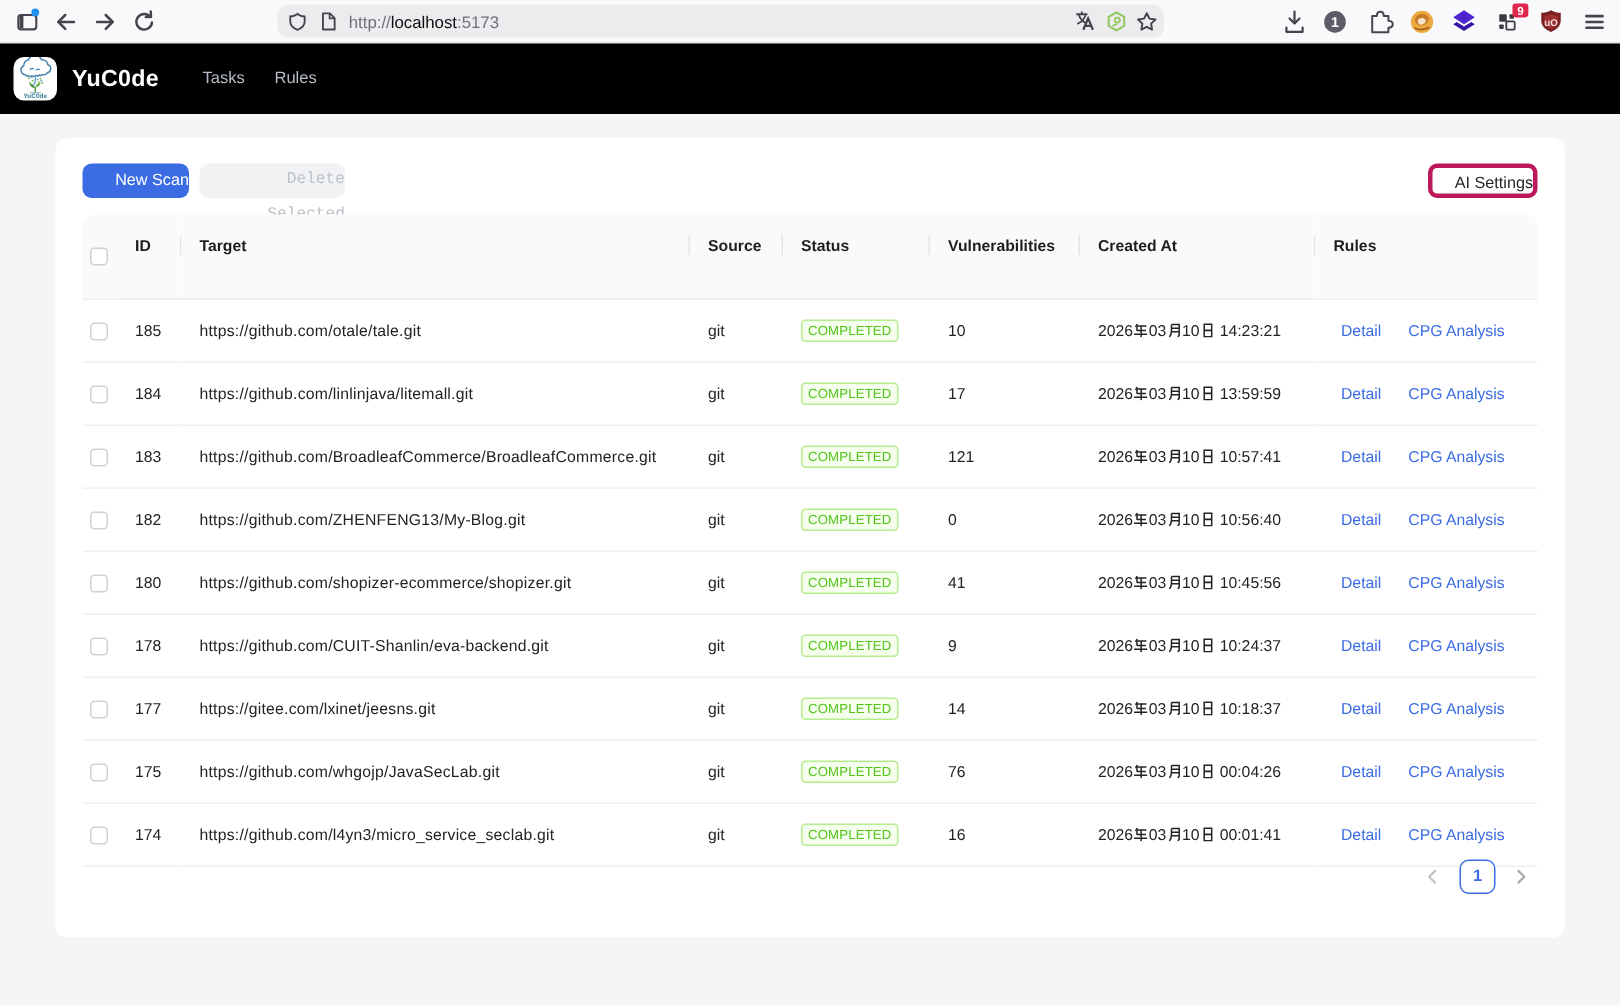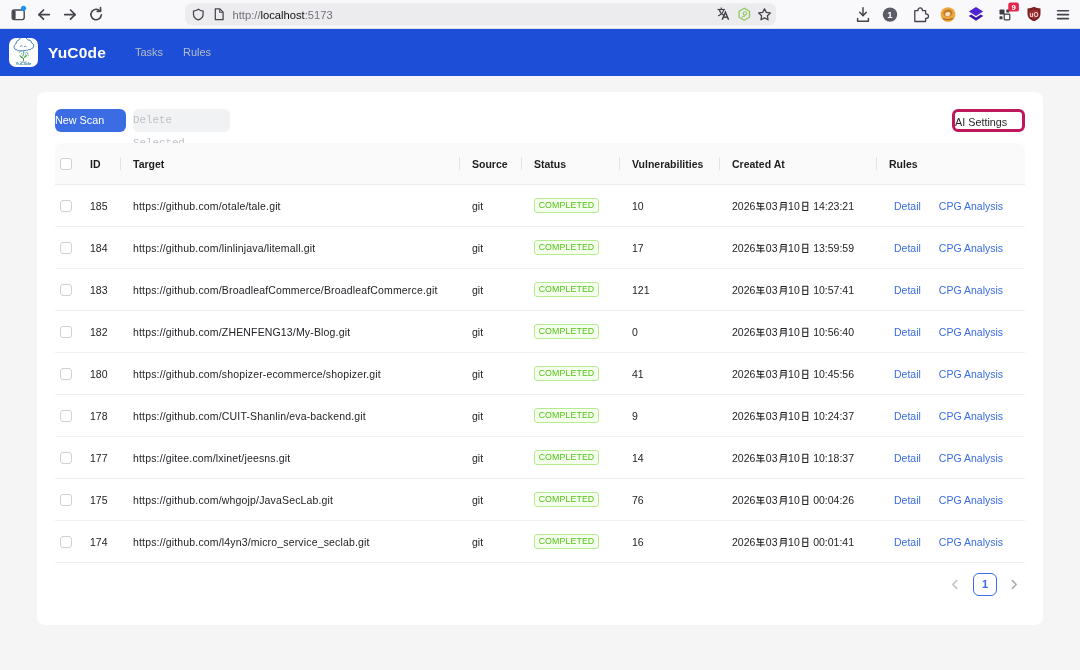--- a/index.html
+++ b/index.html
@@ -1,29 +1,29 @@
 <!DOCTYPE html>
 <html><head>
 <meta charset="utf-8">
 <style>
 html,body{margin:0;padding:0;}
 #page{position:relative;width:1080px;height:670px;background:#f5f5f5;font-family:"Liberation Sans",sans-serif;overflow:hidden;}
 #chrome{position:absolute;top:0;left:0;width:1080px;height:29px;background:#f9f9fb;border-bottom:1px solid #e0e0e6;box-sizing:border-box;}
-#hdr{position:absolute;top:29px;left:0;width:1080px;height:47px;background:#1d4ed8;}
+#hdr{position:absolute;top:29px;left:0;width:1080px;height:47px;background:#000000;}
 #logo{position:absolute;left:9px;top:9px;width:29px;height:29px;background:#fff;border-radius:7px;}
 #title{position:absolute;left:48px;top:0;height:47px;line-height:47px;color:#fff;font-size:15.5px;font-weight:700;letter-spacing:0.2px;}
 .nav{position:absolute;top:0;height:47px;line-height:47px;color:#b6bdc7;font-size:11px;}
 #card{position:absolute;left:37px;top:92px;width:1006px;height:533px;background:#fff;border-radius:8px;}
-.btn{position:absolute;top:17px;height:23px;line-height:23px;border-radius:6px;font-size:10.8px;text-align:left;}
+.btn{position:absolute;top:17px;height:23px;line-height:23px;border-radius:6px;font-size:10.8px;text-align:right;}
 #btn1{left:18px;width:71px;background:#3b6ce4;color:#fff;}
 #btn2{left:96px;width:97px;background:#f1f2f4;color:#bdc2c9;font-family:Liberation Mono, monospace;}
 #btn3{left:915px;width:73px;background:#fff;border:3px solid #be185d;color:#26262a;box-sizing:border-box;line-height:21px;}
 #tbl{position:absolute;left:18px;top:51px;}
 table{border-collapse:separate;border-spacing:0;table-layout:fixed;width:970px;font-size:10.5px;color:#232327;}
-th{height:41px;background:#fafafa;font-weight:700;text-align:left;padding:0 0 0 12px;position:relative;color:#1e1e20;border-bottom:1px solid #ececec;overflow:hidden;white-space:nowrap;}
+th{height:41px;background:#fafafa;font-weight:700;text-align:left;padding:0 0 15px 12px;position:relative;color:#1e1e20;border-bottom:1px solid #ececec;overflow:hidden;white-space:nowrap;}
 th:first-child{border-top-left-radius:8px;padding:0;}
 th:last-child{border-top-right-radius:8px;}
 th.sep:after{content:"";position:absolute;right:0;top:14px;width:1px;height:13px;background:#e3e3e6;}
 td{height:41px;padding:0 0 0 12px;border-bottom:1px solid #f0f0f0;overflow:hidden;white-space:nowrap;}
 .url{letter-spacing:0.16px;}
 td:first-child{padding:0;}
 .cb{width:12px;height:12px;border:1px solid #cfd1d6;border-radius:3px;background:#fff;margin-left:5px;box-sizing:border-box;}
 .tag{display:inline-block;box-sizing:border-box;width:65px;height:15px;line-height:13.5px;text-align:center;border:1px solid #b7eb8f;background:#f6ffed;color:#52c41a;font-size:8.8px;border-radius:3px;letter-spacing:0.1px;}
 .lnk{color:#3b6ce4;}
 .l1{margin-left:5px;margin-right:18px;}

